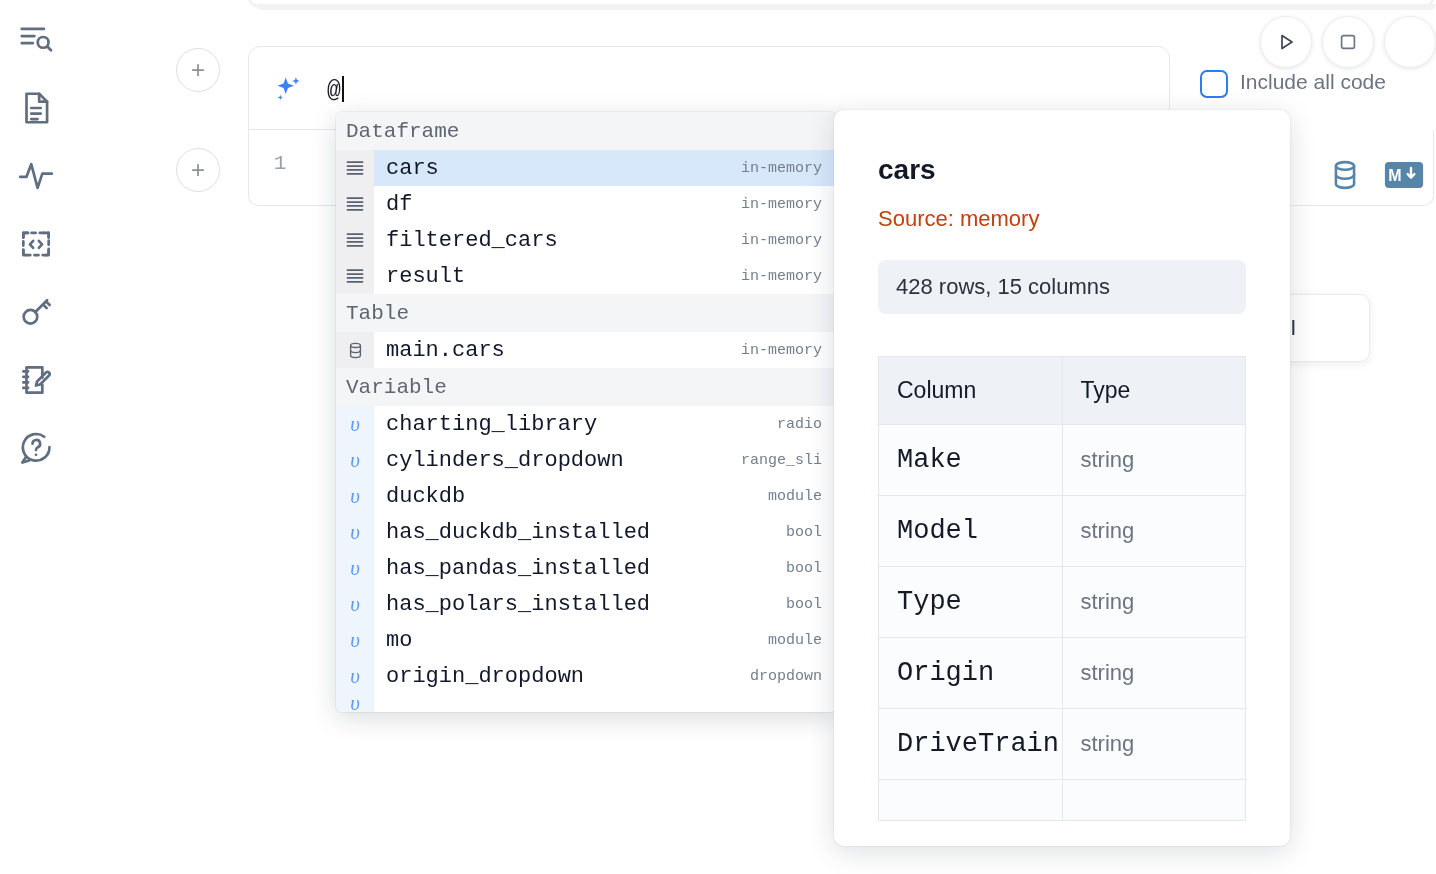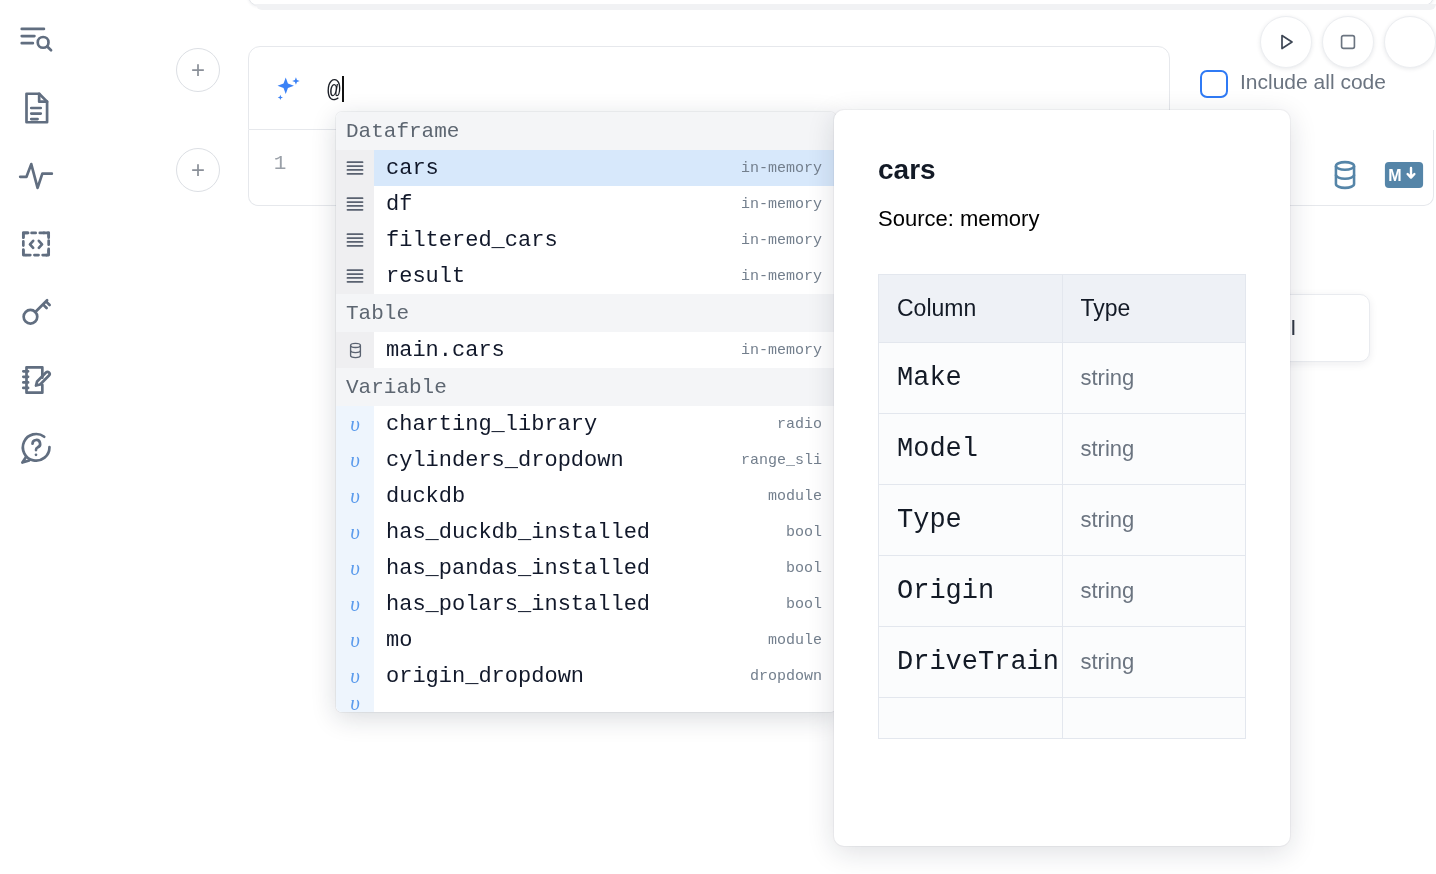--- a/index.html
+++ b/index.html
@@ -147,21 +147,21 @@
   .ac-row.partial .ac-gutter, .ac-row.partial .ac-name-wrap { height: 36px; }
 
   
   .detail-panel {
     position: absolute; left: 834px; top: 110px; width: 456px; height: 736px;
     background: #ffffff; border-radius: 10px;
     box-shadow: 0 6px 28px rgba(20,30,50,.14), 0 0 0 1px rgba(20,30,50,.04);
     overflow: hidden; z-index: 25; padding: 44px 44px 0 44px;
   }
   .detail-title { font-size: 28px; font-weight: bold; color: #131a26; }
-  .detail-source { font-size: 22px; color: #000000; margin-top: 20px; }
+  .detail-source { font-size: 22px; color: #c2410c; margin-top: 20px; }
   .detail-badge {
     margin-top: 28px; background: #eef1f6; border-radius: 8px;
     padding: 14px 18px; font-size: 22px; color: #2b323d;
   }
   .detail-table {
     margin-top: 42px; width: 368px; border-collapse: collapse;
     table-layout: fixed;
   }
   .detail-table th, .detail-table td {
     border: 1px solid #e3e7ee; padding: 20px 18px; text-align: left;
@@ -446,20 +446,21 @@
         <div class="ac-name-wrap">
           <span class="ac-name"></span>
           <span class="ac-type"></span>
         </div>
       </div>
     </div>
 
   <div class="detail-panel">
     <div class="detail-title">cars</div>
     <div class="detail-source">Source: memory</div>
+    <div class="detail-badge">428 rows, 15 columns</div>
     <table class="detail-table" id="detail-table">
         <thead>
           <tr>
             <th>Column</th>
             <th>Type</th>
           </tr>
         </thead>
         <tbody>
           <tr>
             <td class="col-name">Make</td>

